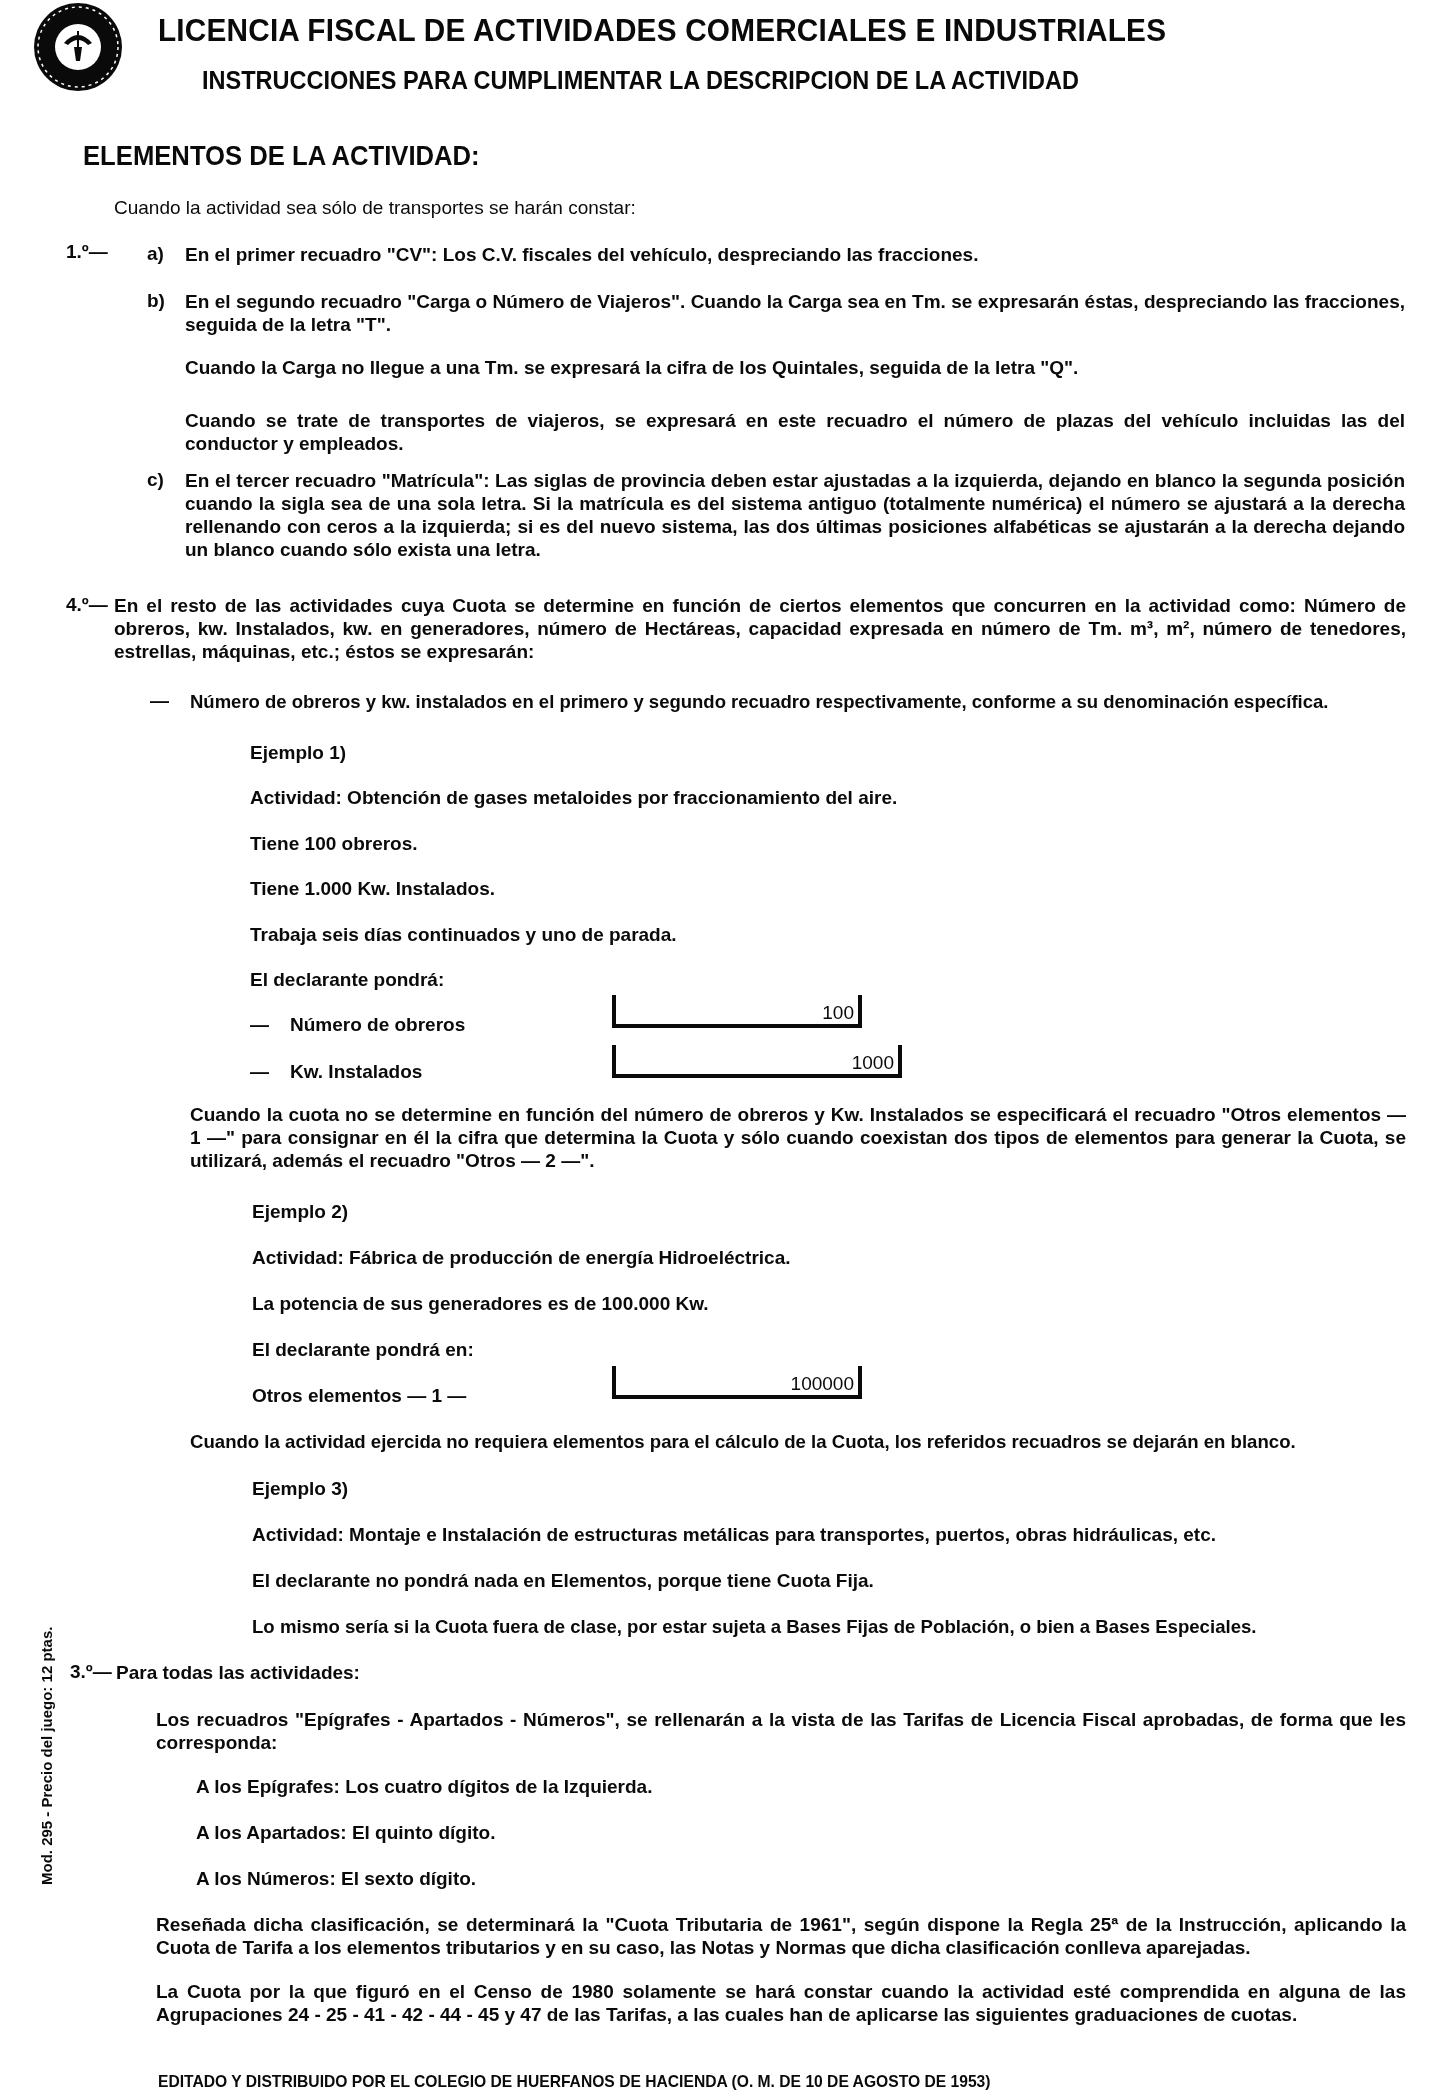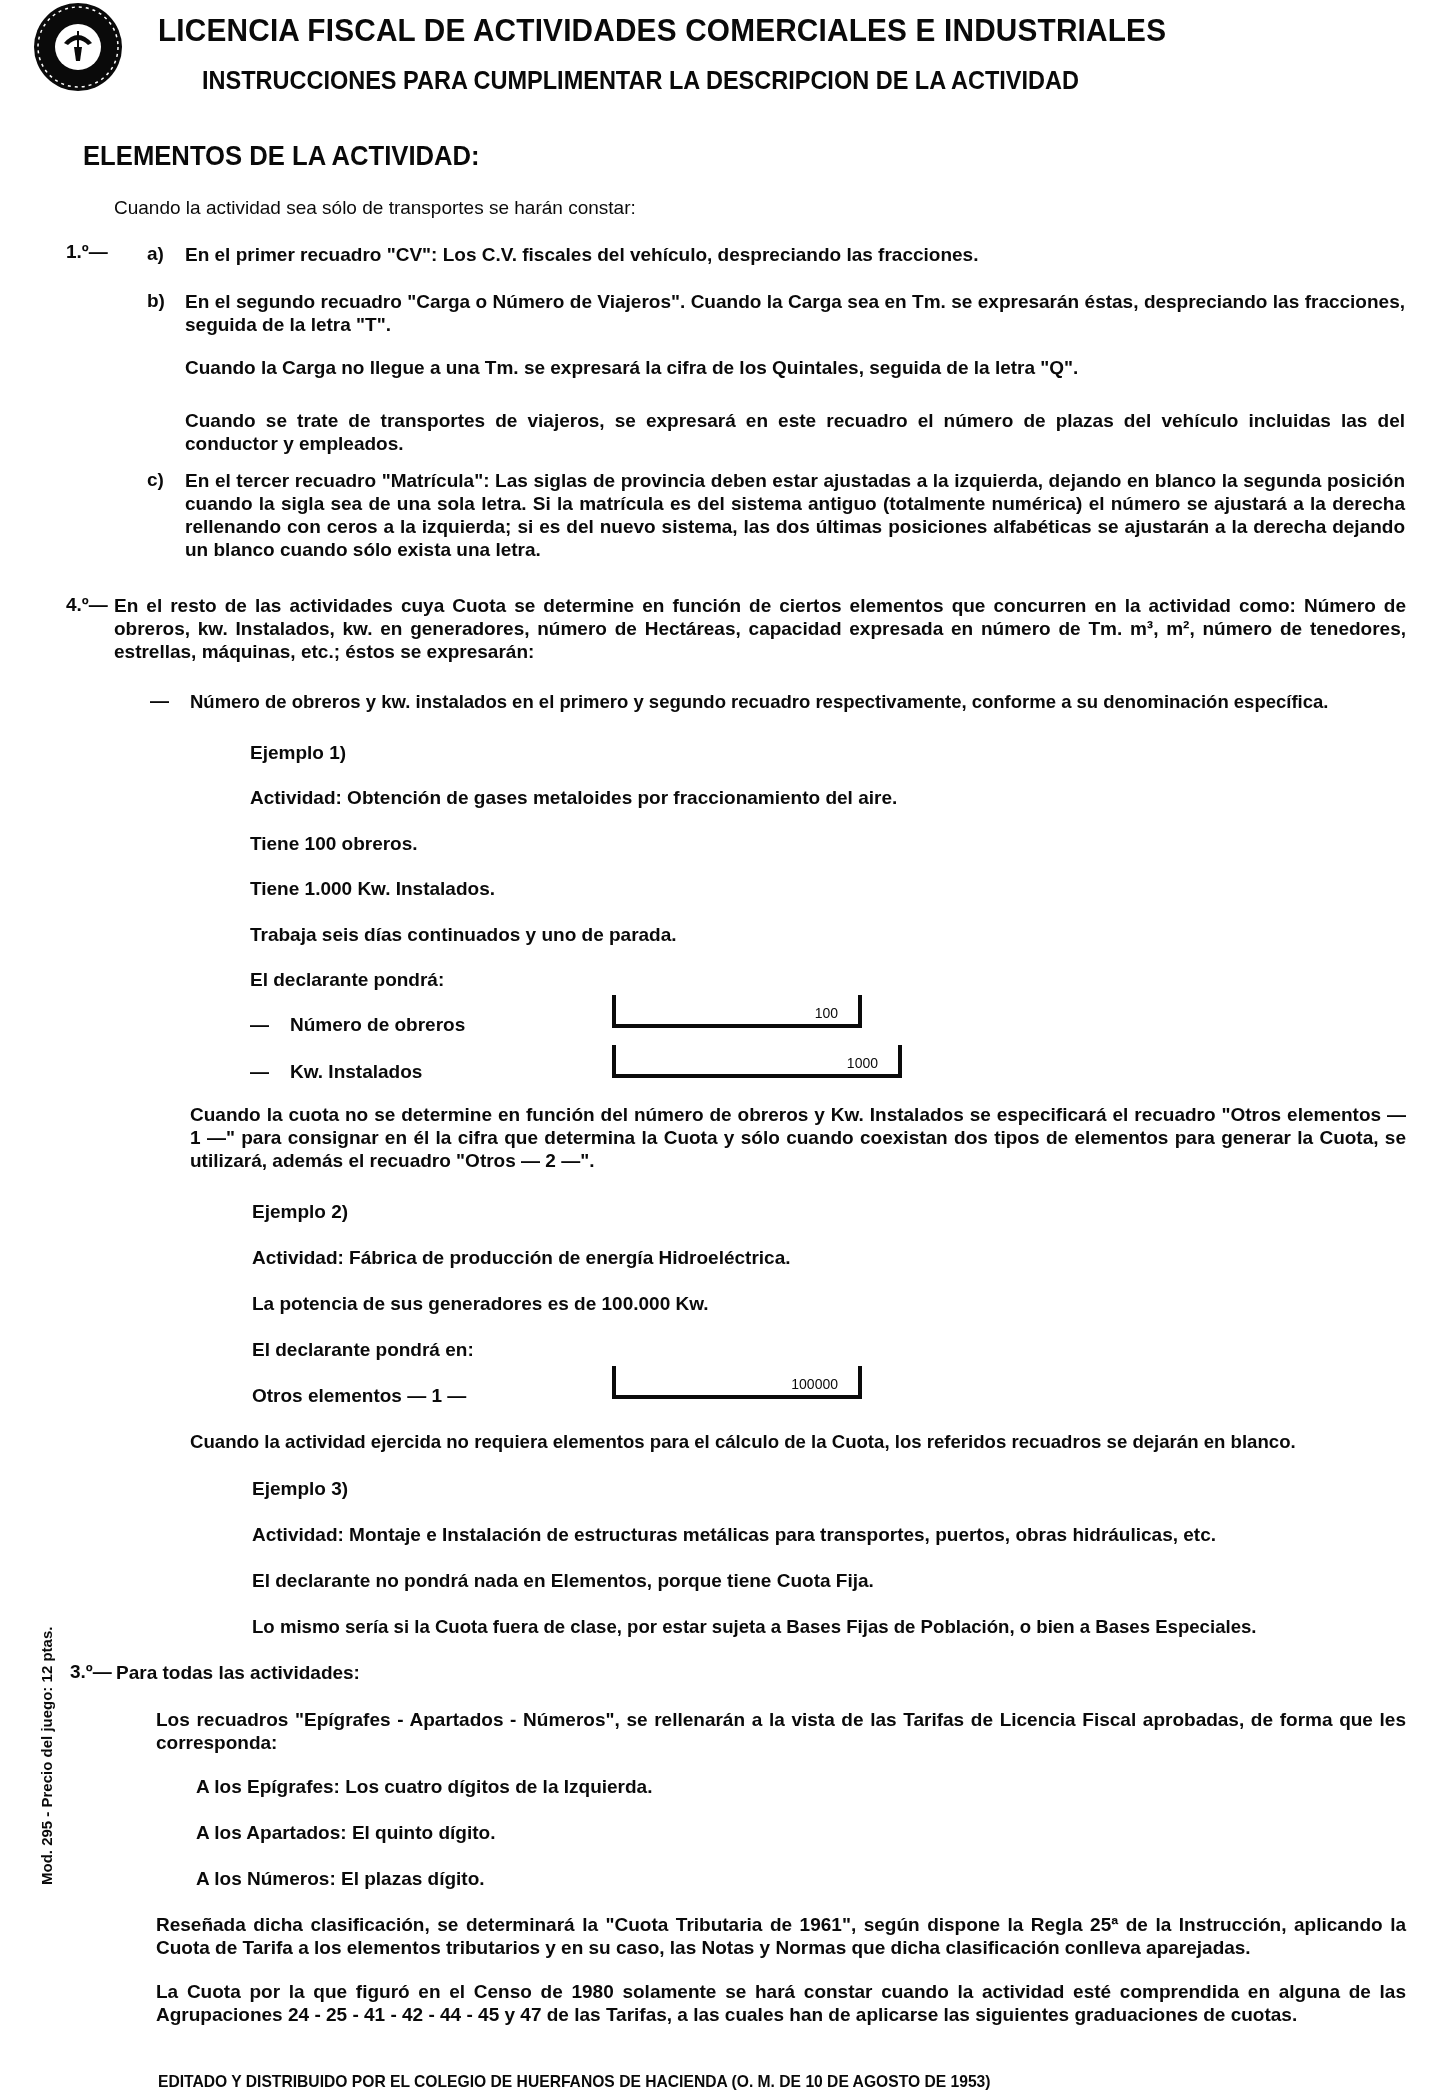--- a/index.html
+++ b/index.html
@@ -25,21 +25,21 @@
   .h-elem {
     left: 83px; top: 141px; font-size: 27px; font-weight: bold; white-space: nowrap;
     transform: scaleX(0.95); transform-origin: left top;
   }
   .t { font-size: 19px; line-height: 23px; white-space: nowrap; transform-origin: left top; }
   .b { font-weight: bold; }
   .num { font-weight: bold; font-size: 19px; }
   .para { font-size: 19px; line-height: 23px; text-align: justify; }
   .box {
     border-left: 4px solid #0a0a0a; border-right: 4px solid #0a0a0a; border-bottom: 4px solid #0a0a0a;
-    height: 33px; text-align: right; font-size: 14px; padding-right: 20px; box-sizing: border-box;
+    height: 33px; text-align: right; font-size: 19px; padding-right: 4px; box-sizing: border-box;
     line-height: 36px;
   }
   .sidebar-note {
     left: 12px; top: 1880px; font-size: 15px; font-weight: bold; white-space: nowrap;
     transform: rotate(-90deg); transform-origin: left top;
   }
   .footer {
     left: 158px; top: 2072px; font-size: 17px; font-weight: bold; white-space: nowrap;
     transform: scaleX(0.92); transform-origin: left top;
   }
@@ -110,19 +110,19 @@
 <div class="abs t b" style="left:252px;top:1477px;">Ejemplo 3)</div>
 <div class="abs t b" style="left:252px;top:1523px;">Actividad: Montaje e Instalación de estructuras metálicas para transportes, puertos, obras hidráulicas, etc.</div>
 <div class="abs t b" style="left:252px;top:1569px;">El declarante no pondrá nada en Elementos, porque tiene Cuota Fija.</div>
 <div class="abs t b" style="left:252px;top:1615px;font-size:18.6px;">Lo mismo sería si la Cuota fuera de clase, por estar sujeta a Bases Fijas de Población, o bien a Bases Especiales.</div>
 
 <div class="abs num" style="left:70px;top:1661px;">3.º—</div>
 <div class="abs t b" style="left:116px;top:1661px;">Para todas las actividades:</div>
 <div class="abs para b" style="left:156px;top:1708px;width:1250px;">Los recuadros "Epígrafes - Apartados - Números", se rellenarán a la vista de las Tarifas de Licencia Fiscal aprobadas, de forma que les corresponda:</div>
 <div class="abs t b" style="left:196px;top:1775px;">A los Epígrafes: Los cuatro dígitos de la Izquierda.</div>
 <div class="abs t b" style="left:196px;top:1821px;">A los Apartados: El quinto dígito.</div>
-<div class="abs t b" style="left:196px;top:1867px;">A los Números: El plazas dígito.</div>
+<div class="abs t b" style="left:196px;top:1867px;">A los Números: El sexto dígito.</div>
 <div class="abs para b" style="left:156px;top:1913px;width:1250px;">Reseñada dicha clasificación, se determinará la "Cuota Tributaria de 1961", según dispone la Regla 25ª de la Instrucción, aplicando la Cuota de Tarifa a los elementos tributarios y en su caso, las Notas y Normas que dicha clasificación conlleva aparejadas.</div>
 <div class="abs para b" style="left:156px;top:1980px;width:1250px;">La Cuota por la que figuró en el Censo de 1980 solamente se hará constar cuando la actividad esté comprendida en alguna de las Agrupaciones 24 - 25 - 41 - 42 - 44 - 45 y 47 de las Tarifas, a las cuales han de aplicarse las siguientes graduaciones de cuotas.</div>
 
 <div class="abs sidebar-note" style="top:1885px;left:38px;">Mod. 295 - Precio del juego: 12 ptas.</div>
 
 <div class="abs footer">EDITADO Y DISTRIBUIDO POR EL COLEGIO DE HUERFANOS DE HACIENDA (O. M. DE 10 DE AGOSTO DE 1953)</div>
 
 </body></html>

